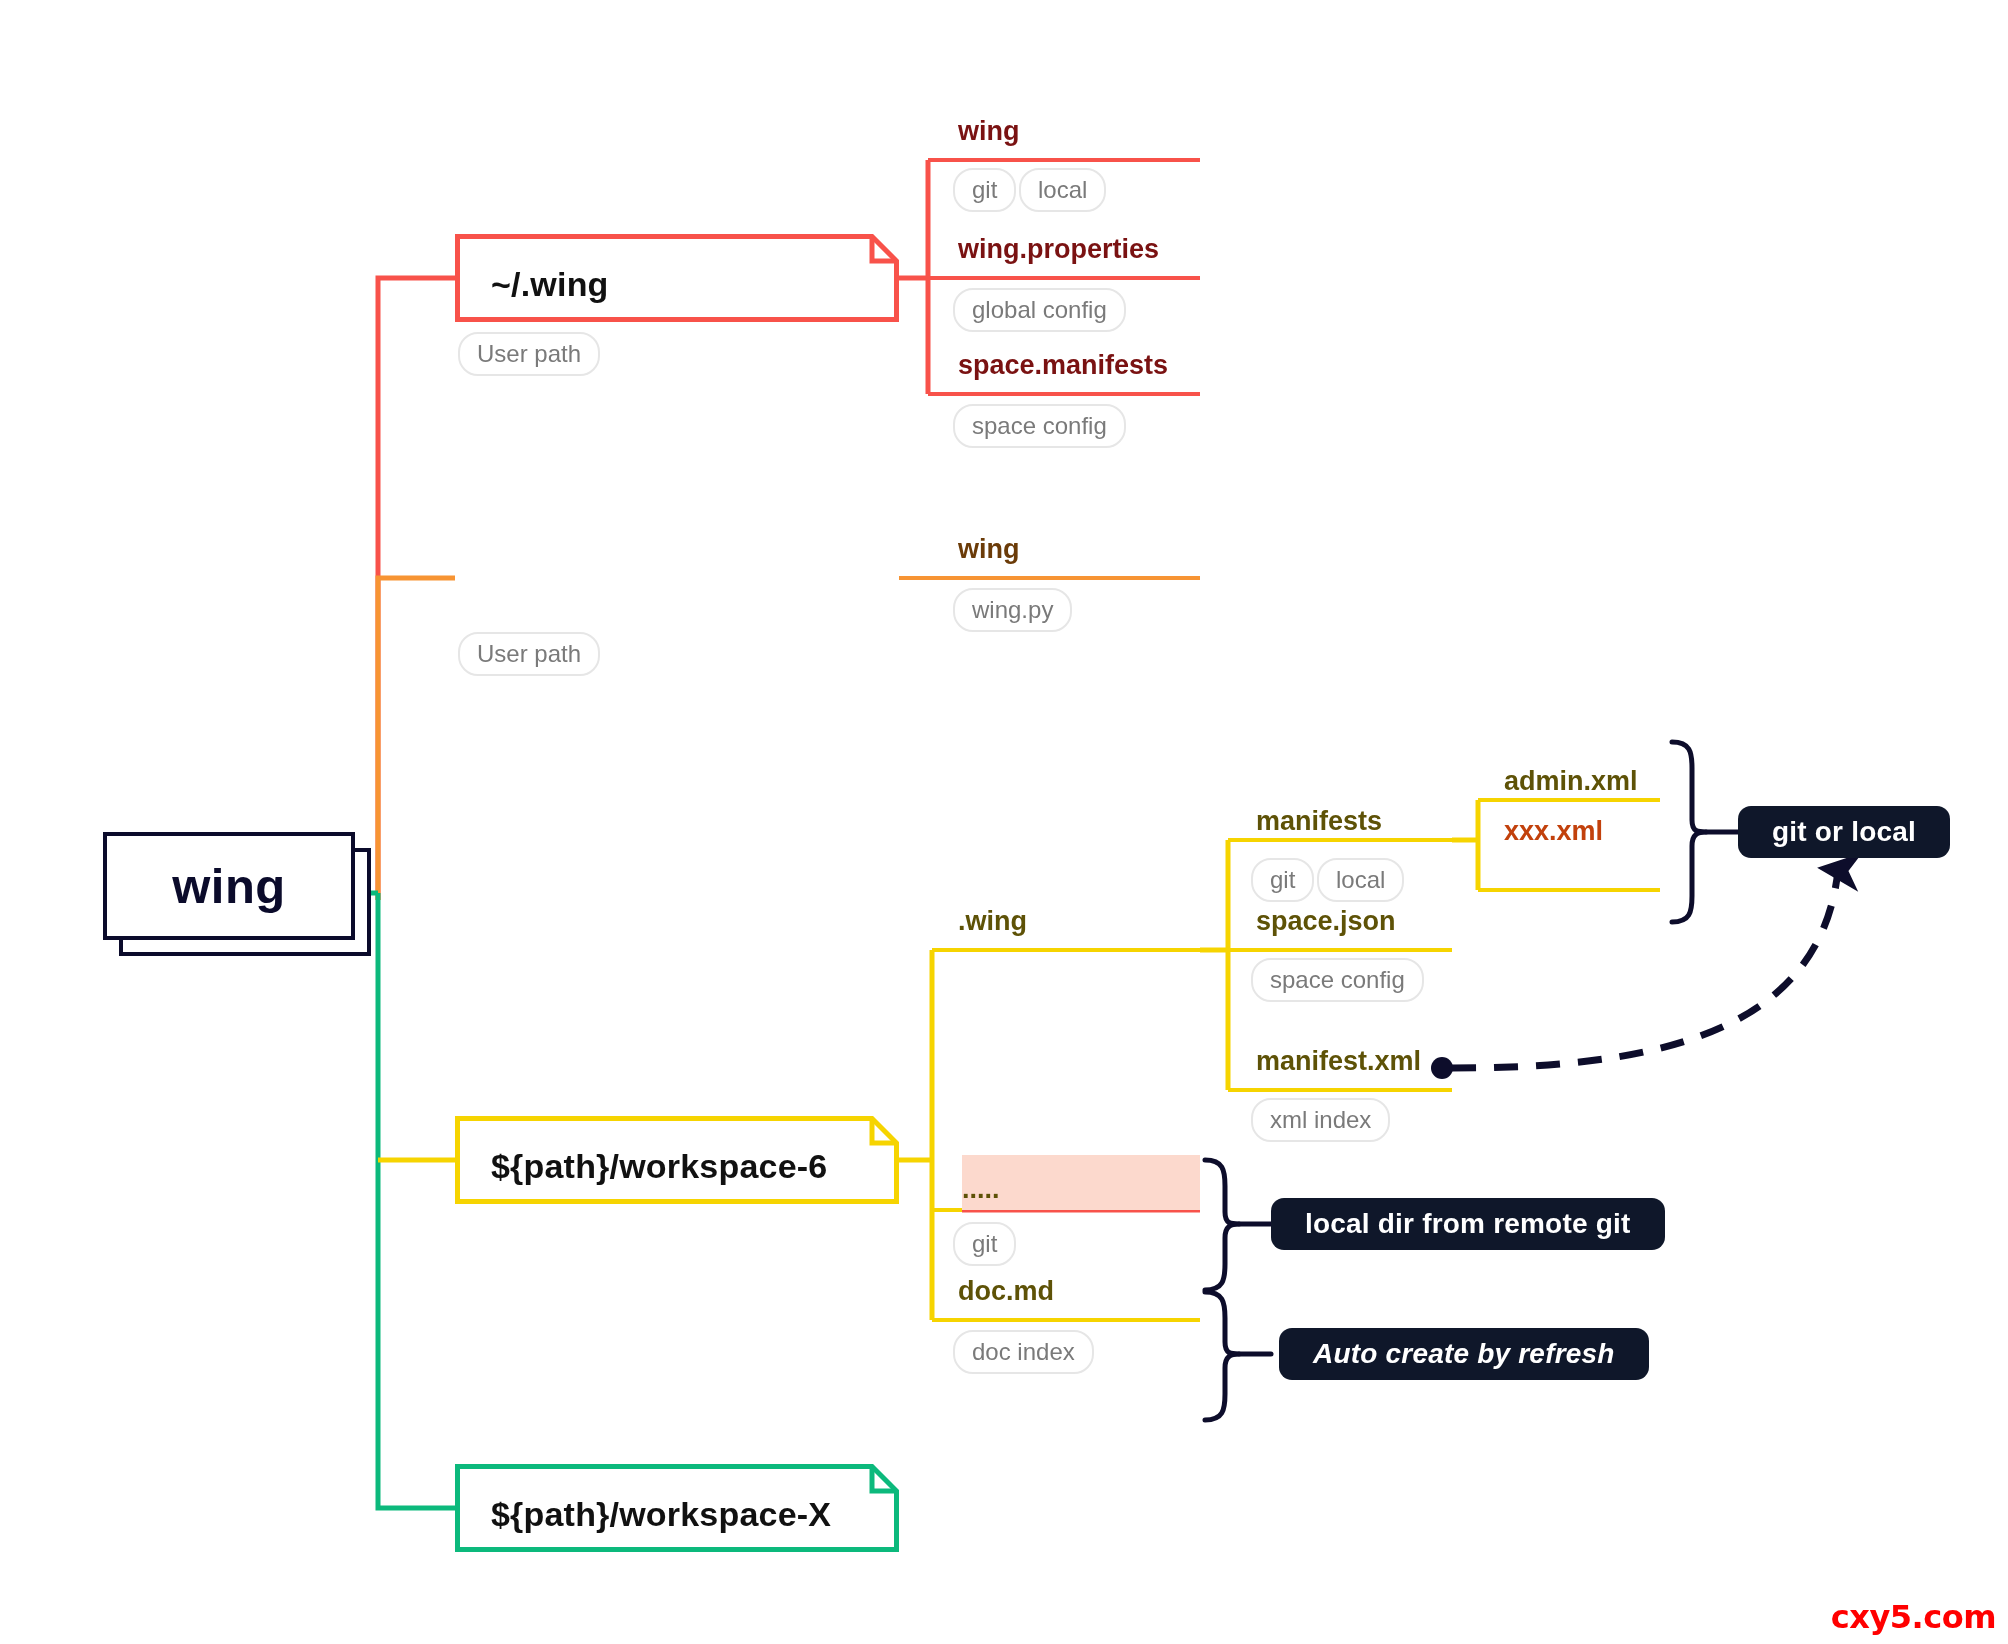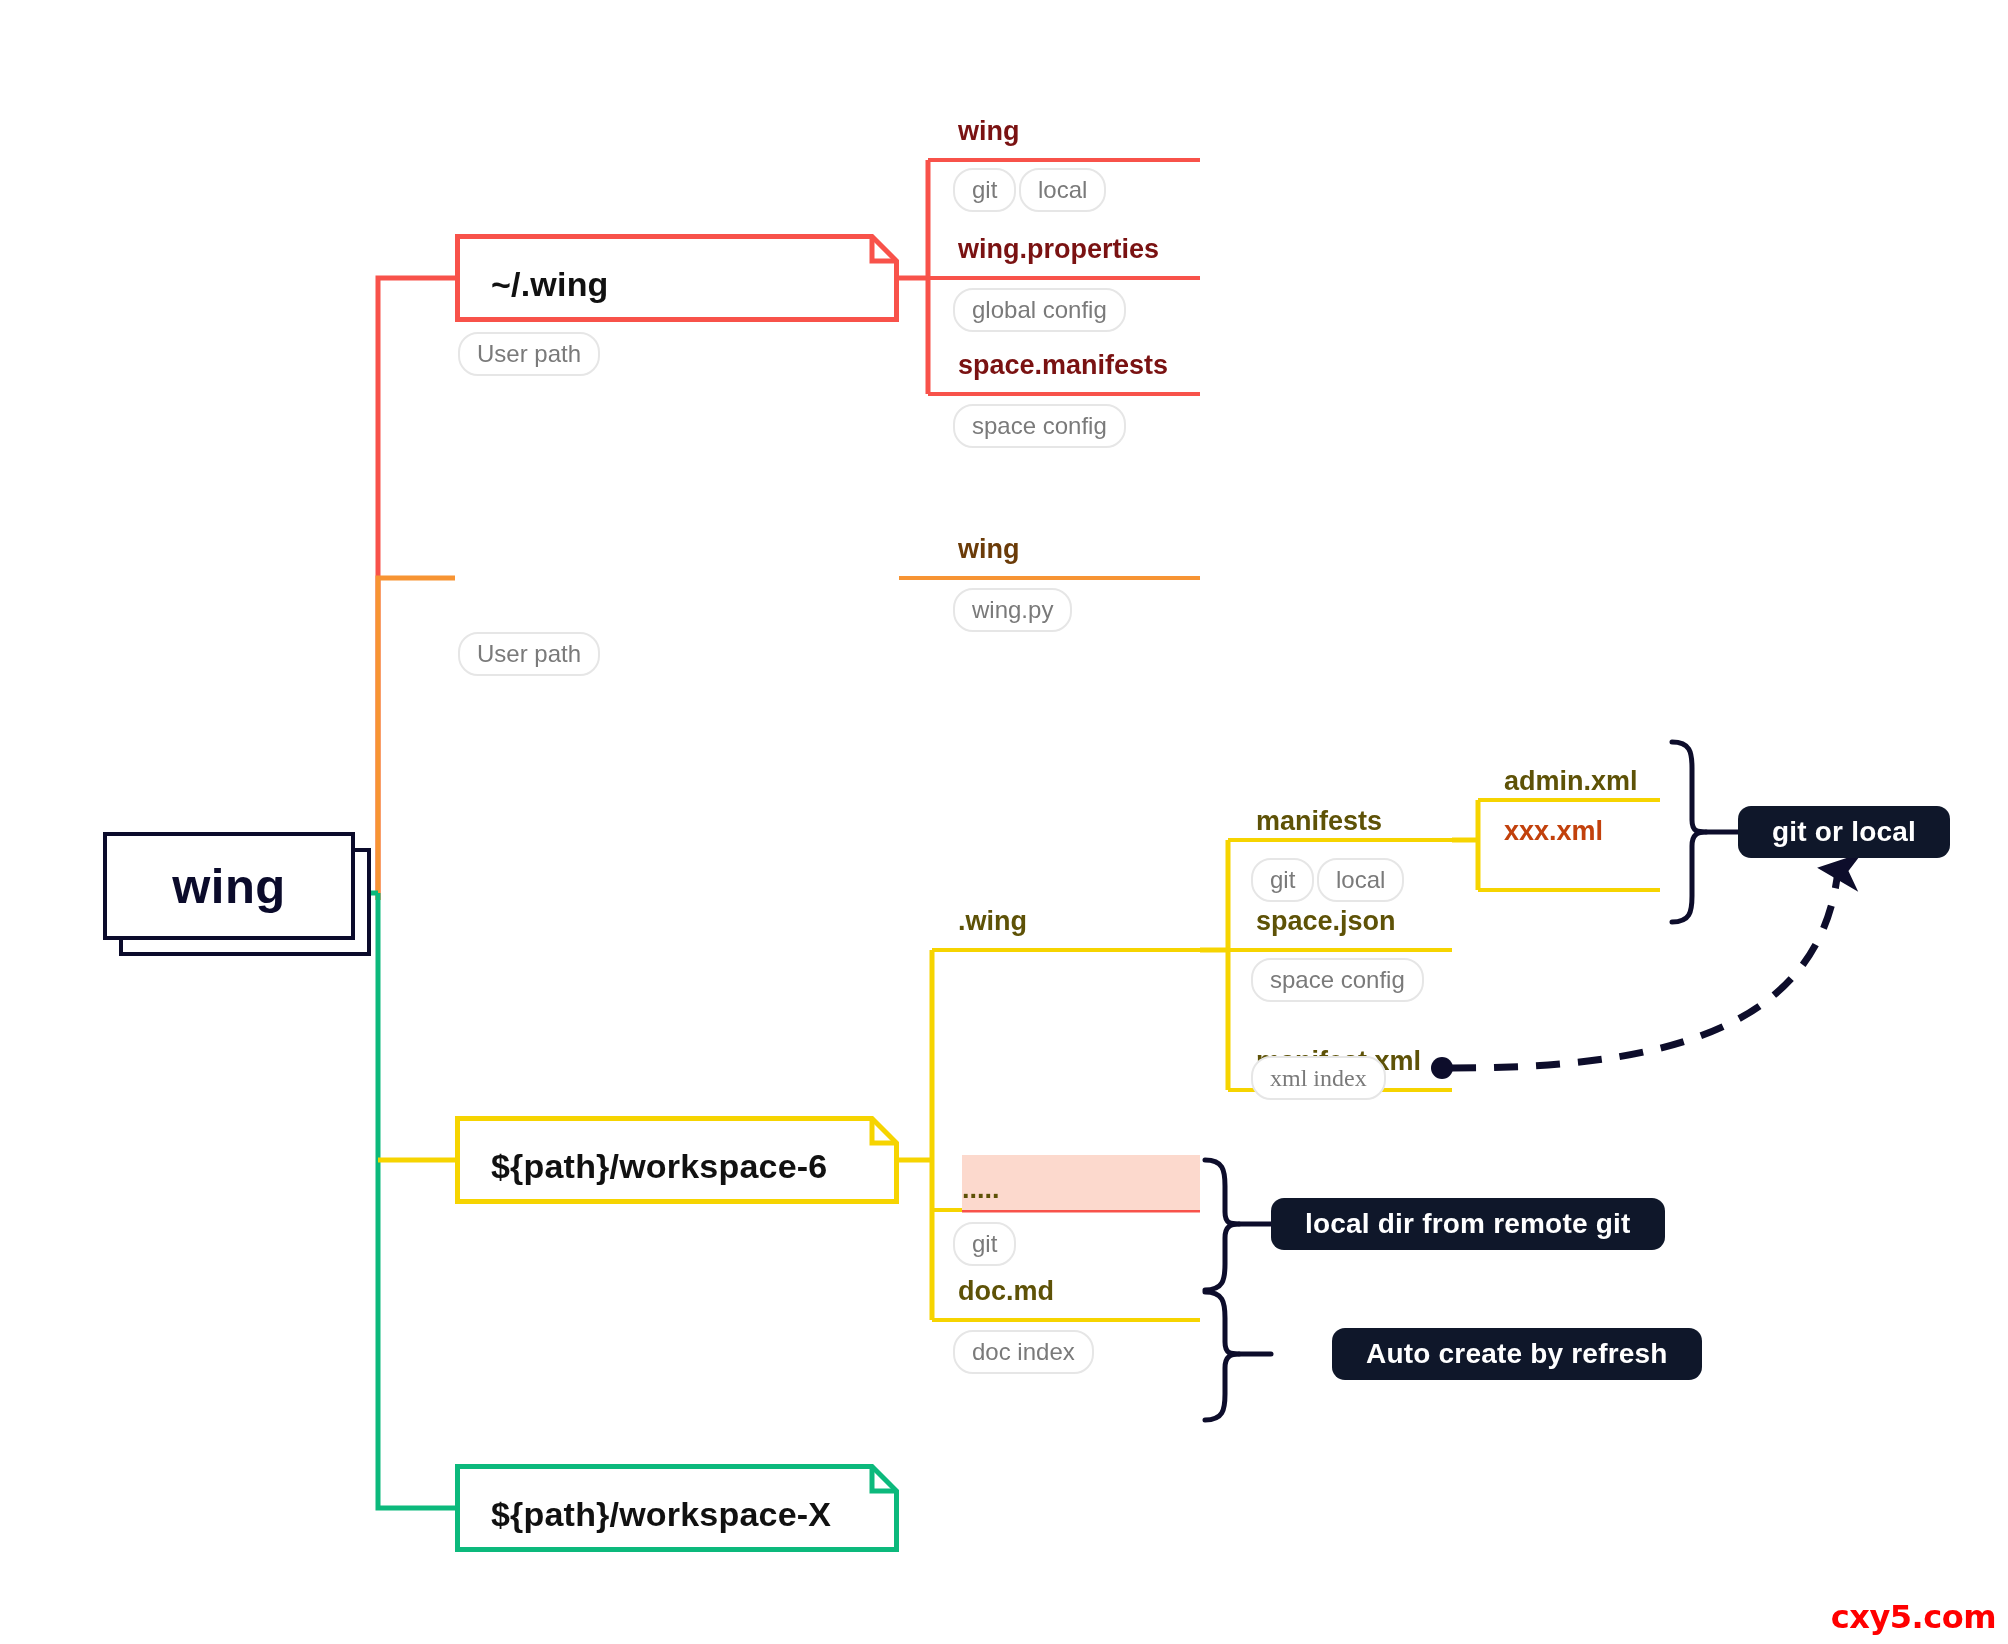--- a/index.html
+++ b/index.html
@@ -188,34 +188,34 @@
   <div class="pill" style="left:953px;top:1330px;">doc index</div>
 
   <div class="leaf" style="left:1256px;top:808px;color:#5e5207;">manifests</div>
   <div class="pill" style="left:1251px;top:858px;">git</div>
   <div class="pill" style="left:1317px;top:858px;">local</div>
 
   <div class="leaf" style="left:1256px;top:908px;color:#5e5207;">space.json</div>
   <div class="pill" style="left:1251px;top:958px;">space config</div>
 
   <div class="leaf" style="left:1256px;top:1048px;color:#5e5207;">manifest.xml</div>
-  <div class="pill" style="left:1251px;top:1056px;font-family:Liberation Serif, serif;">xml index</div>
+  <div class="pill" style="left:1251px;top:1098px;">xml index</div>
 
   <div class="leaf" style="left:1504px;top:768px;color:#5e5207;">admin.xml</div>
   <div class="leaf" style="left:1504px;top:818px;color:#c2410c;">xxx.xml</div>
 
   <div class="doc-box" style="left:455px;top:1464px;">
     <svg class="doc-svg" viewBox="0 0 444 88" xmlns="http://www.w3.org/2000/svg">
       <path d="M2.5,2.5 L417,2.5 L441.5,27 L441.5,85.5 L2.5,85.5 Z" fill="#ffffff" stroke="#0cb97c" stroke-width="5"></path>
       <path d="M417,2.5 L417,27 L441.5,27" fill="none" stroke="#0cb97c" stroke-width="5"></path>
     </svg>
     <div class="doc-label">${path}/workspace-X</div>
   </div>
 
   <div class="badge" style="left:1738px;top:806px;">git or local</div>
 
   <div class="badge" style="left:1271px;top:1198px;">local dir from remote git</div>
 
-  <div class="badge" style="left:1332px;top:1328px;">Auto create by refresh</div>
+  <div class="badge" style="left:1279px;top:1328px;font-style:italic;">Auto create by refresh</div>
 
   <div class="watermark">cxy5.com</div>
 
 </div>
 
 </body></html>

